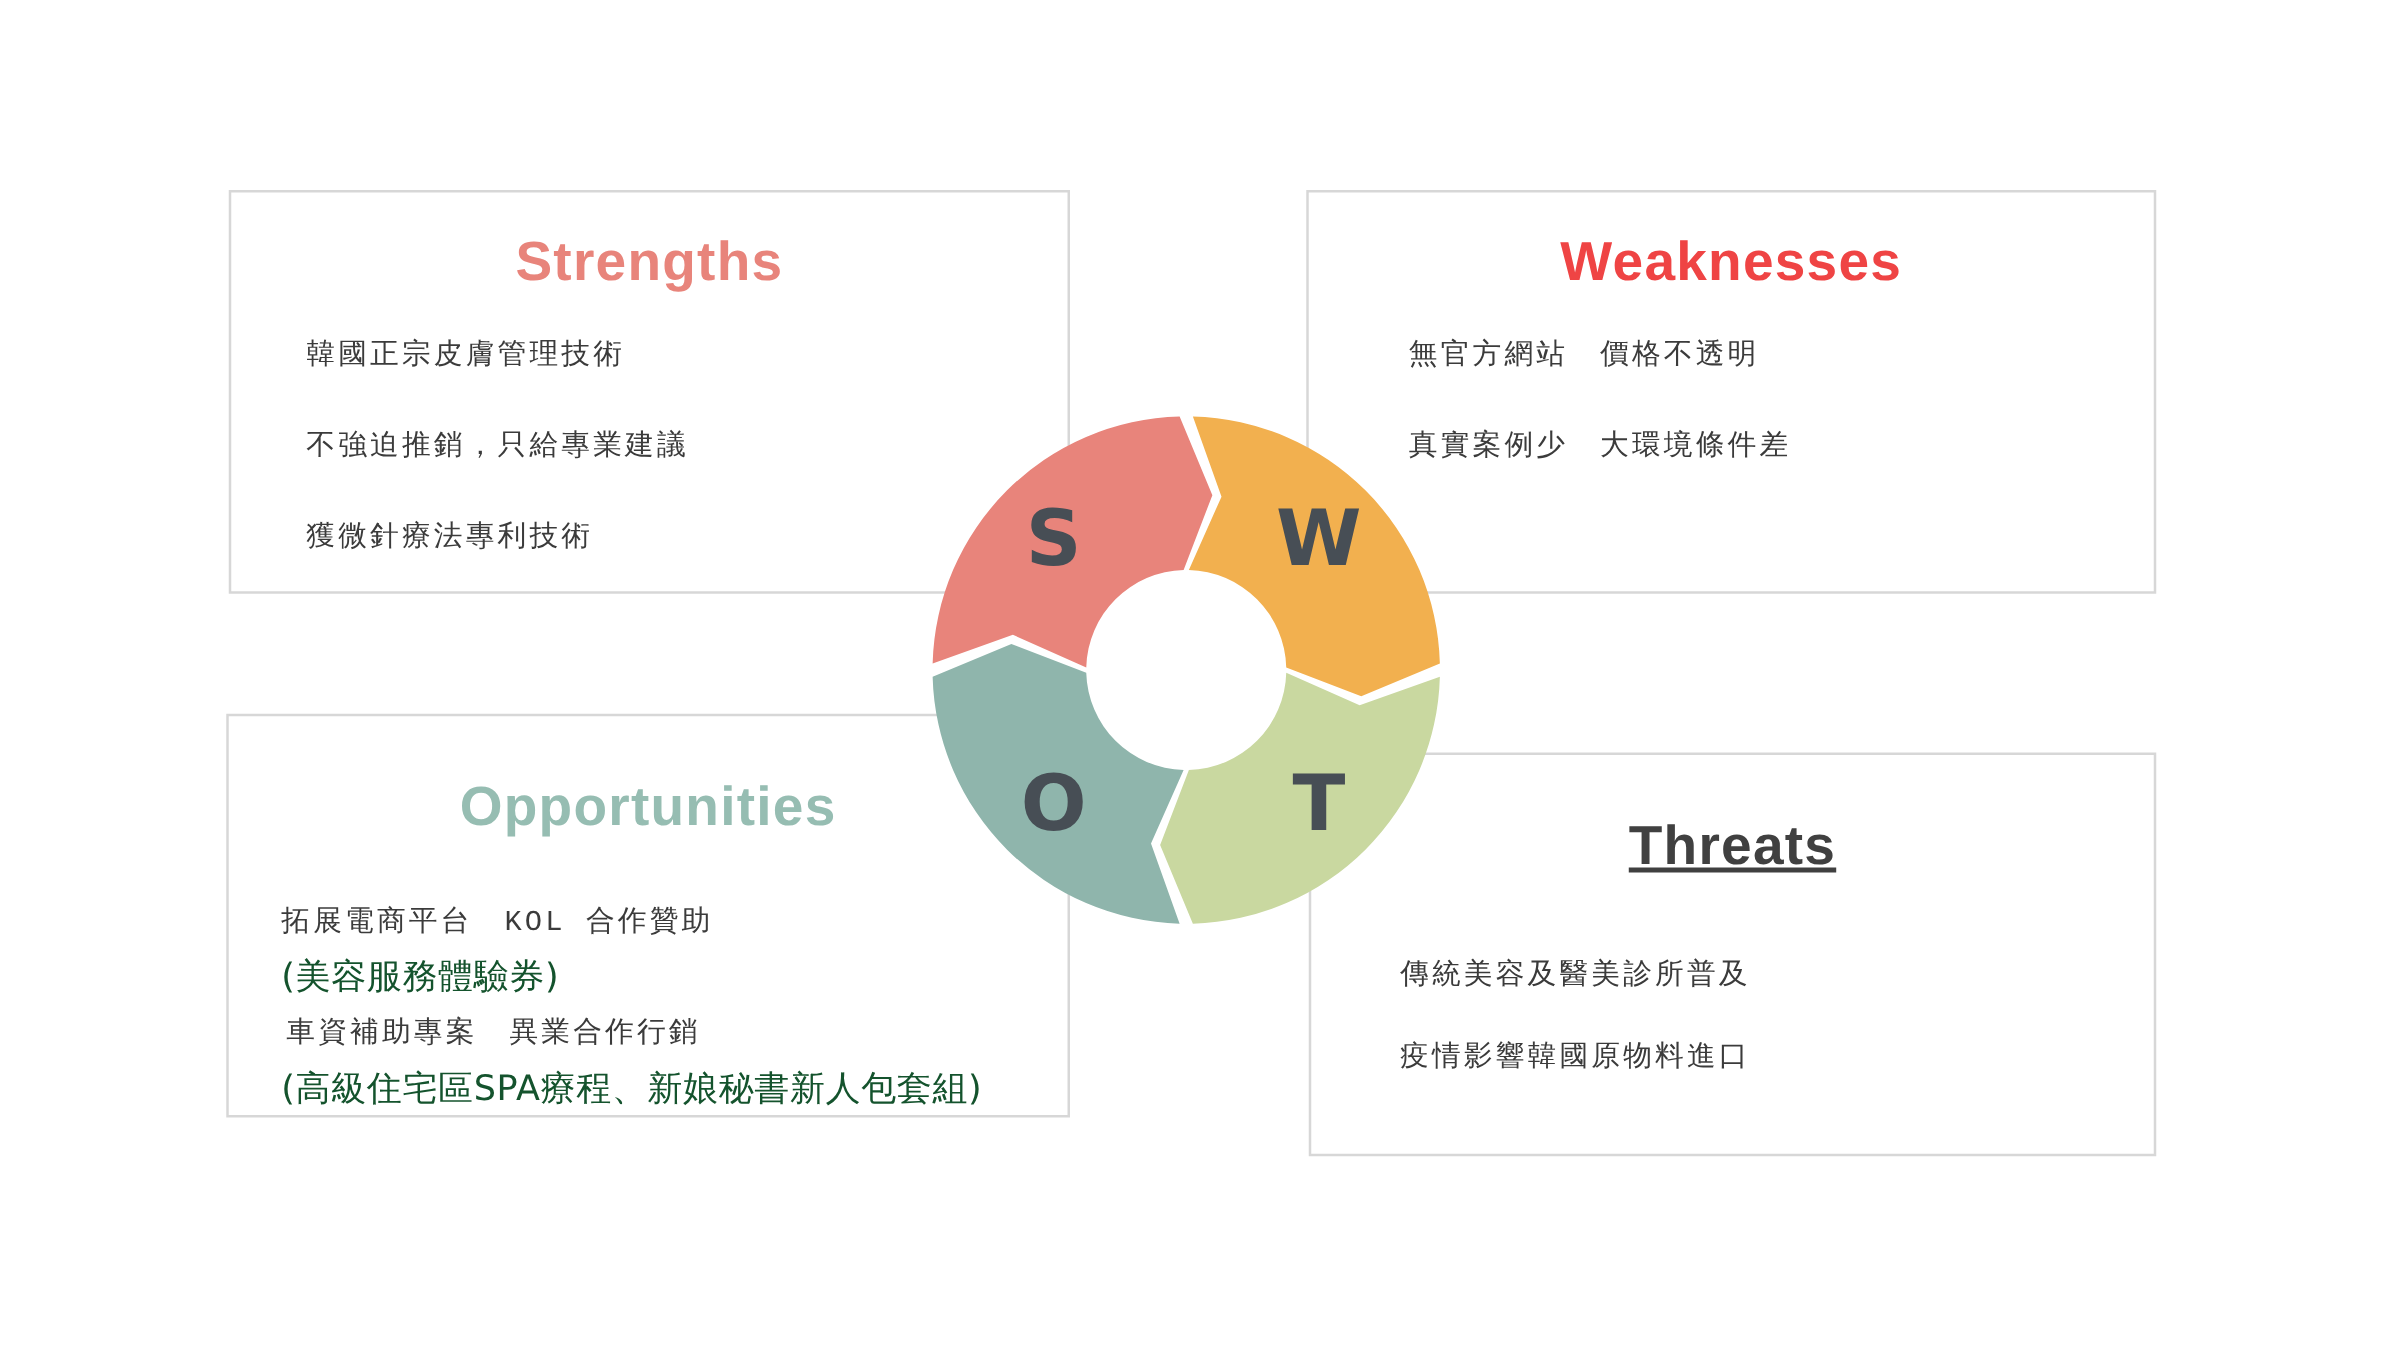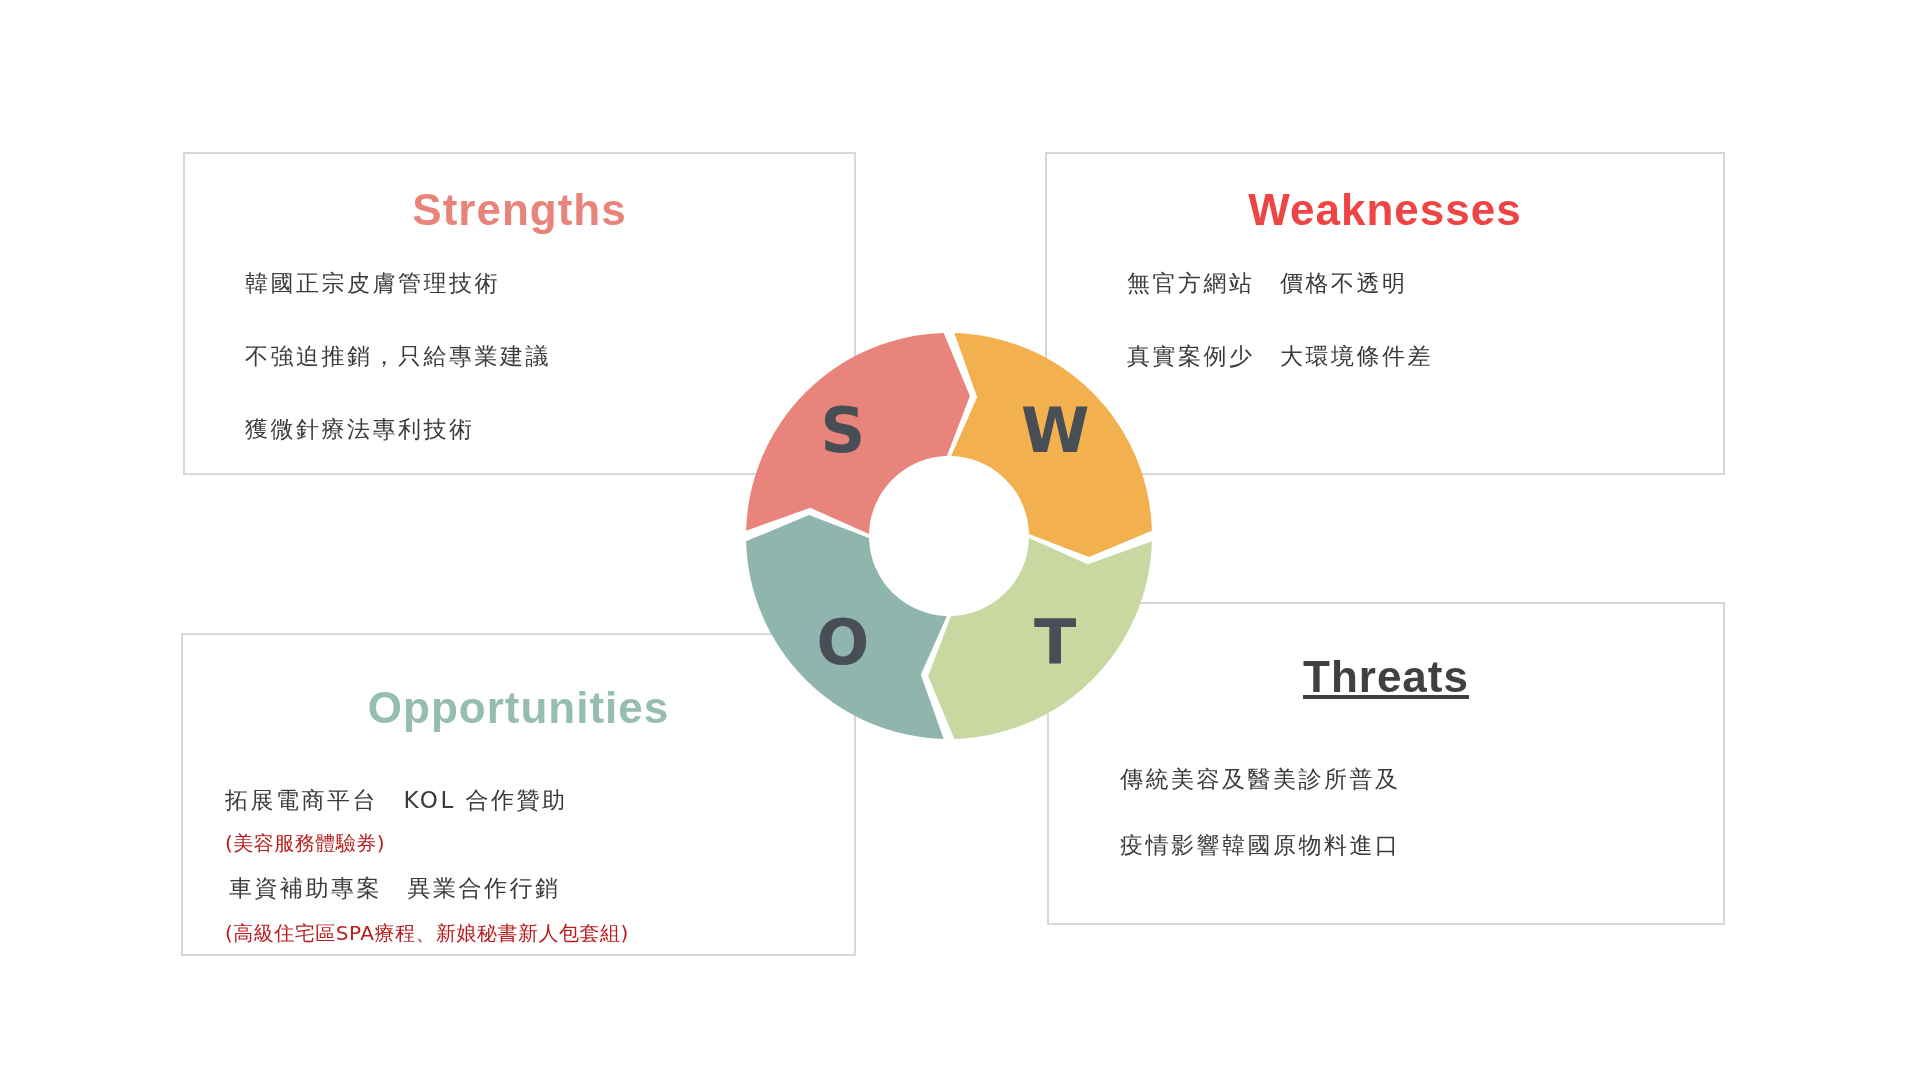--- a/index.html
+++ b/index.html
@@ -33,44 +33,44 @@
     margin: 0;
     font-size: 23px;
     line-height: 44px;
     letter-spacing: 2.5px;
     color: #3b3b3b;
     white-space: nowrap;
   }
   .note {
     position: absolute;
     margin: 0;
-    font-size: 20px;
+    font-size: 28px;
     line-height: 28px;
     letter-spacing: 0.5px;
-    color: #b91c1c;
+    color: #14532d;
     white-space: nowrap;
   }
 
   
   #strengths-box { left: 183px; top: 152px; width: 673px; height: 323px; }
   #strengths-box h2 { top: 30px; }
   #strengths-box .l1 { left: 60px; top: 107px; }
   #strengths-box .l2 { left: 60px; top: 180px; }
   #strengths-box .l3 { left: 60px; top: 253px; }
 
   
   #weaknesses-box { left: 1045px; top: 152px; width: 680px; height: 323px; }
   #weaknesses-box h2 { top: 30px; }
   #weaknesses-box .l1 { left: 80px; top: 107px; }
   #weaknesses-box .l2 { left: 80px; top: 180px; }
 
   
-  #opportunities-box { left: 181px; top: 633px; width: 675px; height: 323px; }
+  #opportunities-box { left: 181px; top: 571px; width: 675px; height: 323px; }
   #opportunities-box h2 { top: 47px; }
-  #opportunities-box .l1 { left: 42px; top: 143px; }
+  #opportunities-box .l1 { left: 42px; top: 143px; font-family: Liberation Mono, monospace; }
   #opportunities-box .n1 { left: 42px; top: 194px; }
   #opportunities-box .l2 { left: 46px; top: 231px; }
   #opportunities-box .n2 { left: 42px; top: 284px; }
 
   
   #threats-box { left: 1047px; top: 602px; width: 678px; height: 323px; }
   #threats-box h2 { top: 47px; }
   #threats-box .l1 { left: 71px; top: 153px; }
   #threats-box .l2 { left: 71px; top: 219px; }
 

